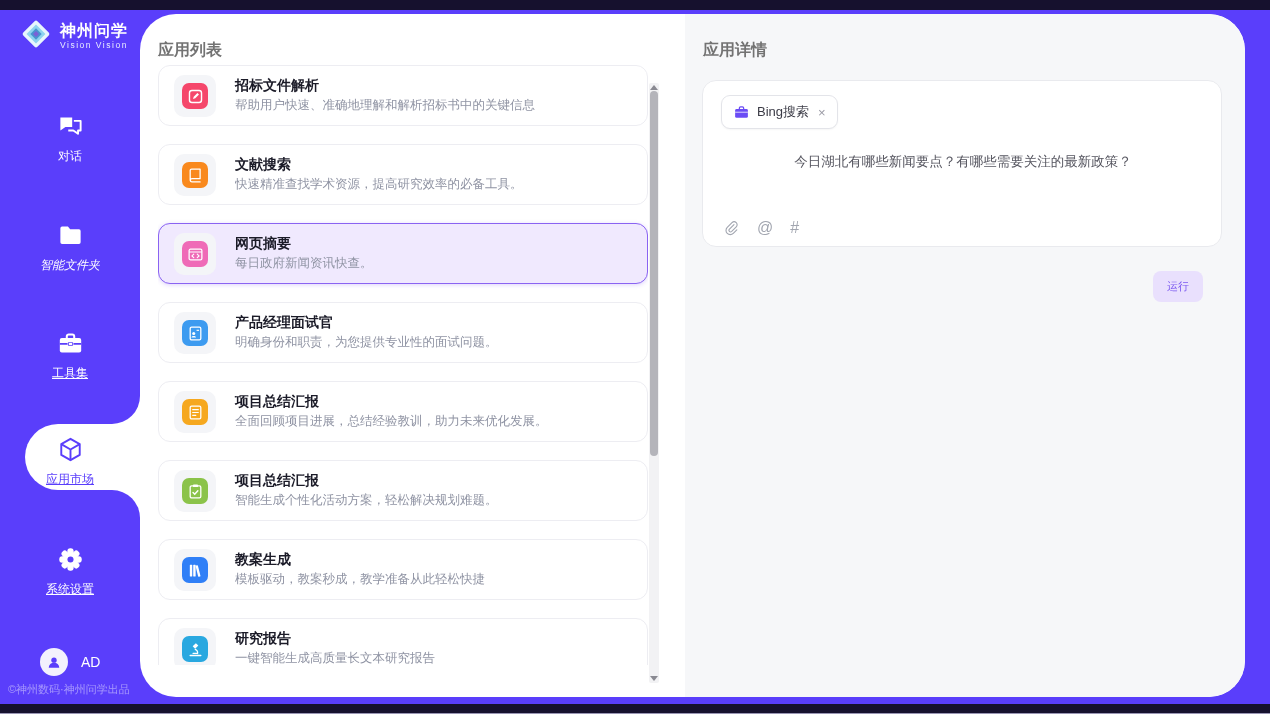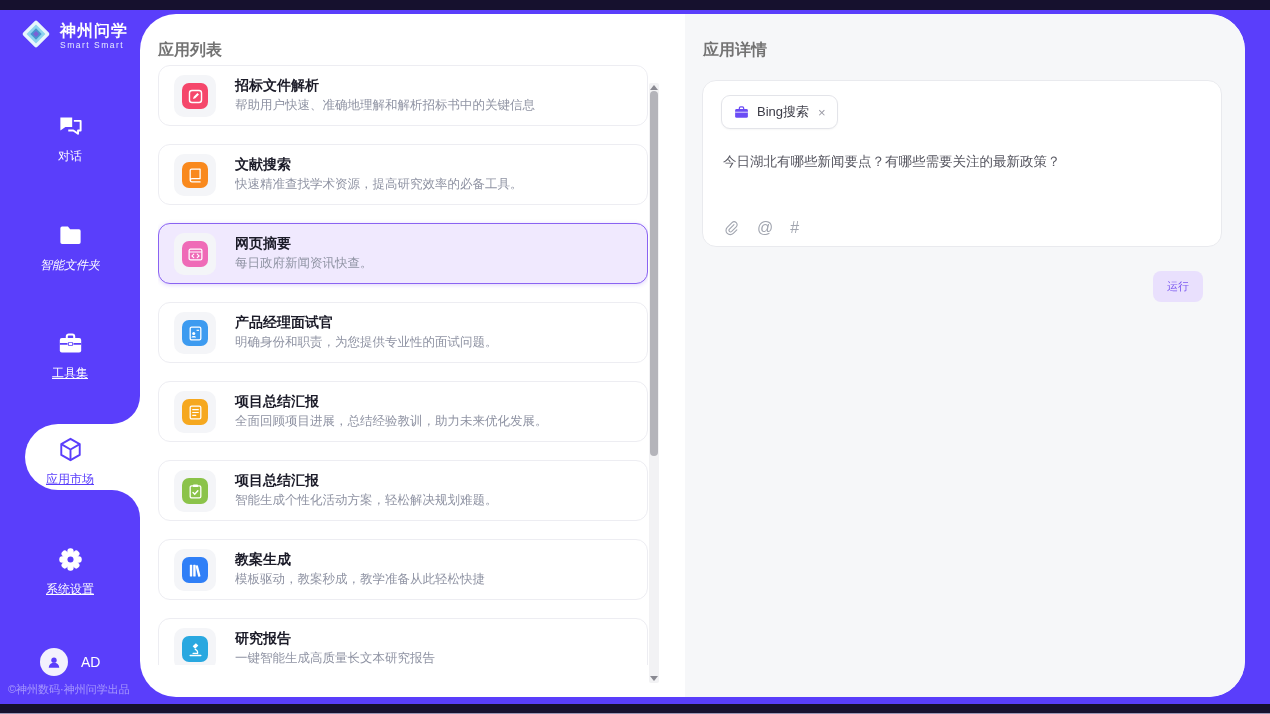--- a/index.html
+++ b/index.html
@@ -64,21 +64,21 @@
   .sarrow.up   { top:2px; border-bottom:5px solid #8a8a92; }
   .sarrow.down { bottom:2px; border-top:5px solid #8a8a92; }
 
   
   .detail-panel { flex:1; background:#f6f7f9; position:relative; border-radius:0 36px 36px 0; }
   .query-card { position:absolute; left:17px; top:66px; width:520px; height:167px; background:#fff; border:1px solid #e9eaee; border-radius:14px; }
   .tool-tag { position:absolute; left:18px; top:14px; height:32px; display:inline-flex; align-items:center; gap:7px; padding:16px 11px; background:#fff; border:1px solid #e3e4e9; border-radius:9px; box-shadow:0 1px 2px rgba(0,0,0,.04); }
   .tool-tag svg { width:17px; height:17px; }
   .tag-label { font-size:13px; color:#3a3a45; }
   .tag-close { font-size:13px; color:#9a9aa5; margin-left:2px; cursor:pointer; }
-  .query-text { position:absolute; left:20px; top:72px; font-size:13.5px; color:#55555f; width:480px; }
+  .query-text { position:absolute; left:20px; top:72px; font-size:13.5px; color:#55555f; width:480px;text-align:center; }
   .attach-row { position:absolute; left:20px; top:138px; display:flex; align-items:center; gap:17px; color:#a2a6b0; }
   .attach-row svg { width:17px; height:17px; }
   .glyph-ic { font-size:16px; color:#a2a6b0; cursor:pointer; }
   .run-btn { position:absolute; left:468px; top:257px; width:50px; height:31px; background:#e9e0fd; color:#7c5af0; border:none; border-radius:8px; font-size:11px; cursor:pointer; font-family:"Liberation Sans",sans-serif; }
 </style>
 </head>
 <body>
 
 <div class="stage">
   <div class="band-top"></div>
@@ -88,21 +88,21 @@
       <svg viewBox="0 0 24 24">
         <g transform="rotate(45 12 12)">
           <rect x="4.5" y="4.5" width="15" height="15" rx="1.5" fill="#e8f6fd"></rect>
           <rect x="7" y="7" width="10" height="10" fill="#8fd4ef"></rect>
           <rect x="9" y="9" width="6" height="6" fill="#4a93cf"></rect>
           <rect x="10.4" y="10.4" width="3.2" height="3.2" fill="#7b61d6"></rect>
         </g>
       </svg>
       <div>
         <div class="logo-name">神州问学</div>
-        <div class="logo-sub">Smart Smart</div>
+        <div class="logo-sub">Vision Vision</div>
       </div>
     </div>
 
     <div class="nav-item nav-chat">
       <span class="nico">
         <svg viewBox="0 0 24 24">
             <path d="M3 4h10.5v8.5H7.5L3 15.5z" fill="#fff"></path>
             <path d="M15 7h6v8.5h-2.3v3L14.5 15.5H10" fill="none" stroke="#fff" stroke-width="1.7" stroke-linejoin="round"></path>
           </svg>
       </span>

